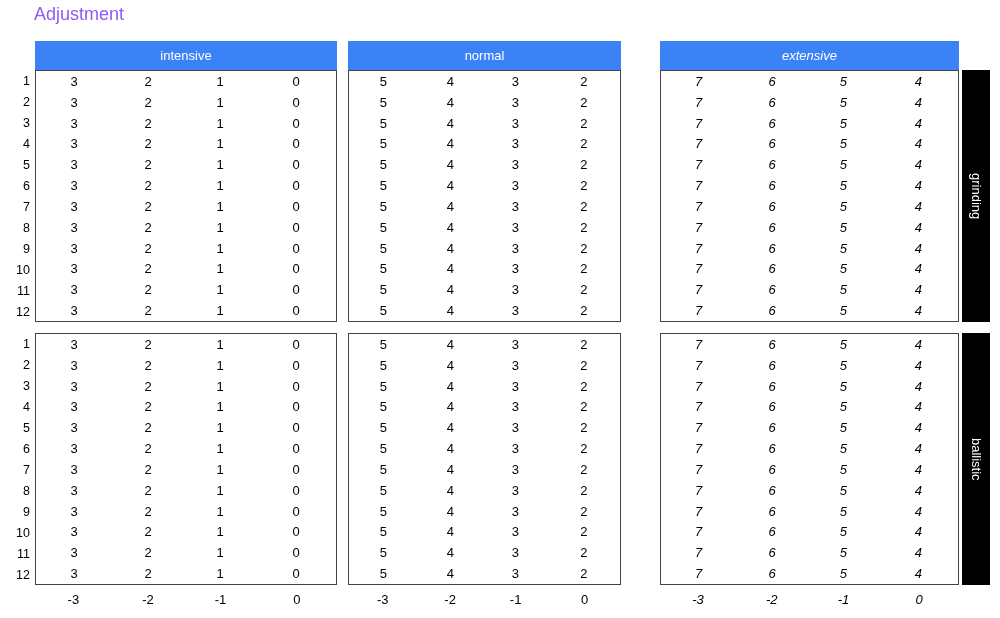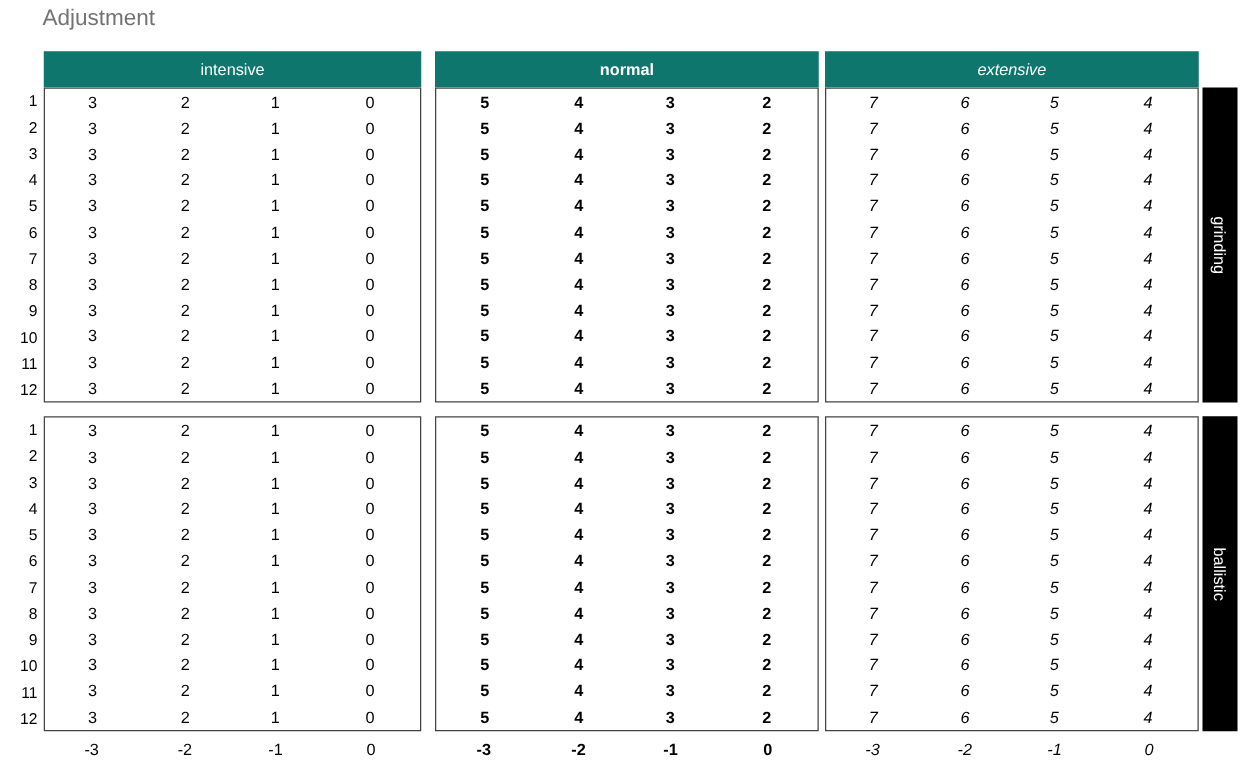--- a/index.html
+++ b/index.html
@@ -10,28 +10,28 @@
     background: #ffffff;
     font-family: "Liberation Sans", sans-serif;
     color: #000000;
     overflow: hidden;
   }
   .title {
     position: absolute;
     left: 34px;
     top: 4px;
     font-size: 18px;
-    color: #737373;
+    color: #8b5cf6;
     white-space: nowrap;
   }
   .strip-top {
     position: absolute;
     top: 41px;
     height: 29px;
-    background: #0f766e;
+    background: #3b82f6;
     color: #ffffff;
     display: flex;
     align-items: center;
     justify-content: center;
     font-size: 13px;
   }
   .strip-right {
     position: absolute;
     left: 962px;
     width: 28px;
@@ -87,21 +87,21 @@
   }
   .axislabel {
     display: flex;
     align-items: center;
     justify-content: center;
     font-size: 13px;
     color: #000000;
   }
   
   .c0 { left: 35px;  width: 302px; }
-  .c1 { left: 348px; width: 307px; font-weight: bold; }
+  .c1 { left: 348px; width: 273px; }
   .c2 { left: 660px; width: 299px; font-style: italic; }
   
   .r0 { top: 70px; }
   .r1 { top: 333px; }
 </style>
 </head>
 <body>
 
 <div class="figure">
 

